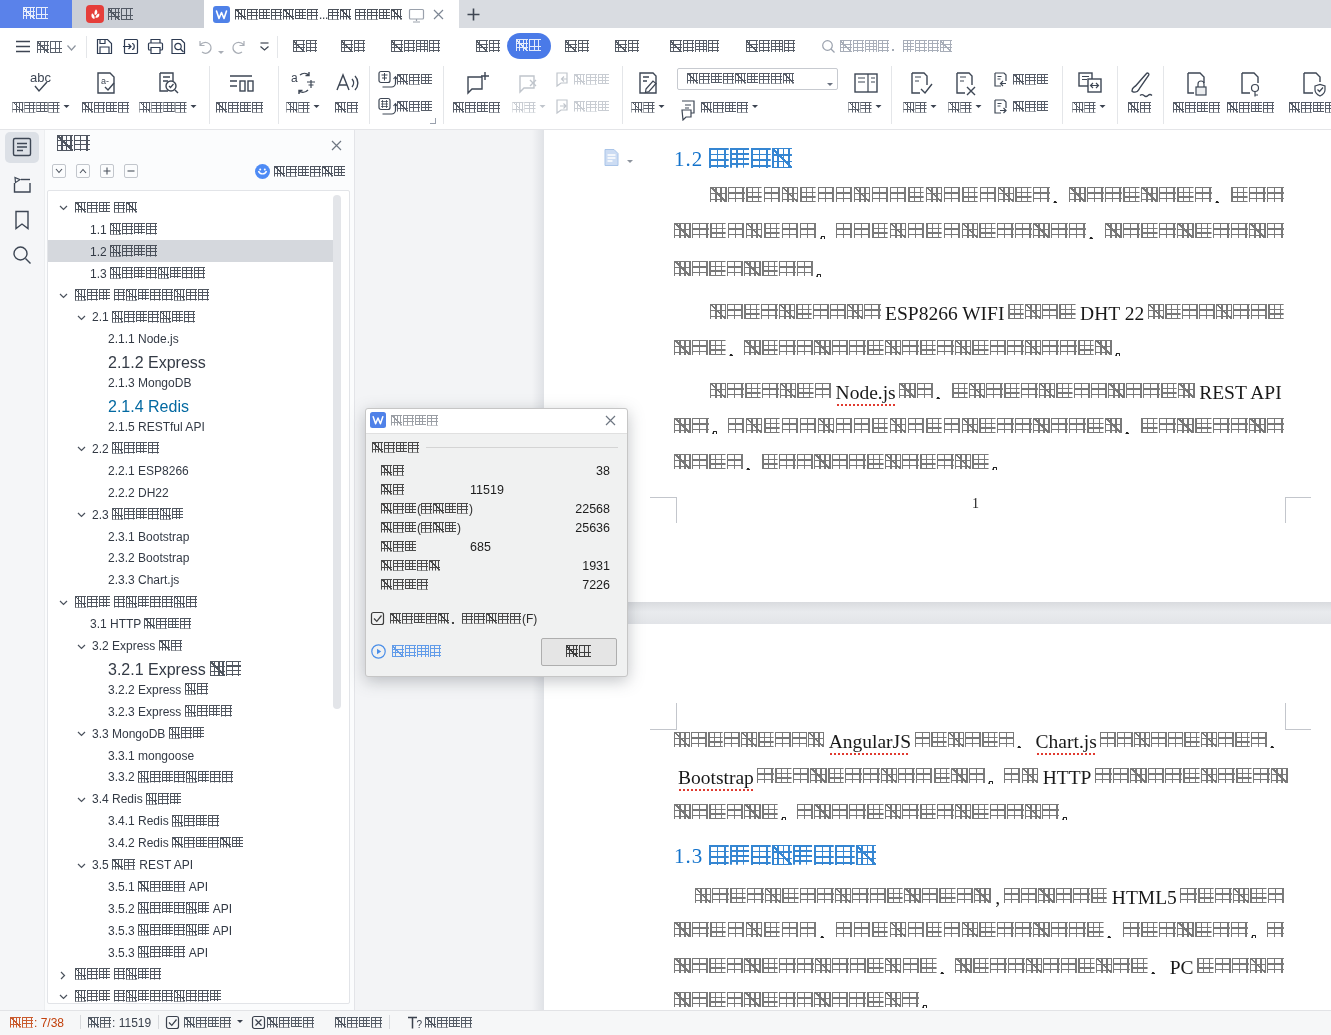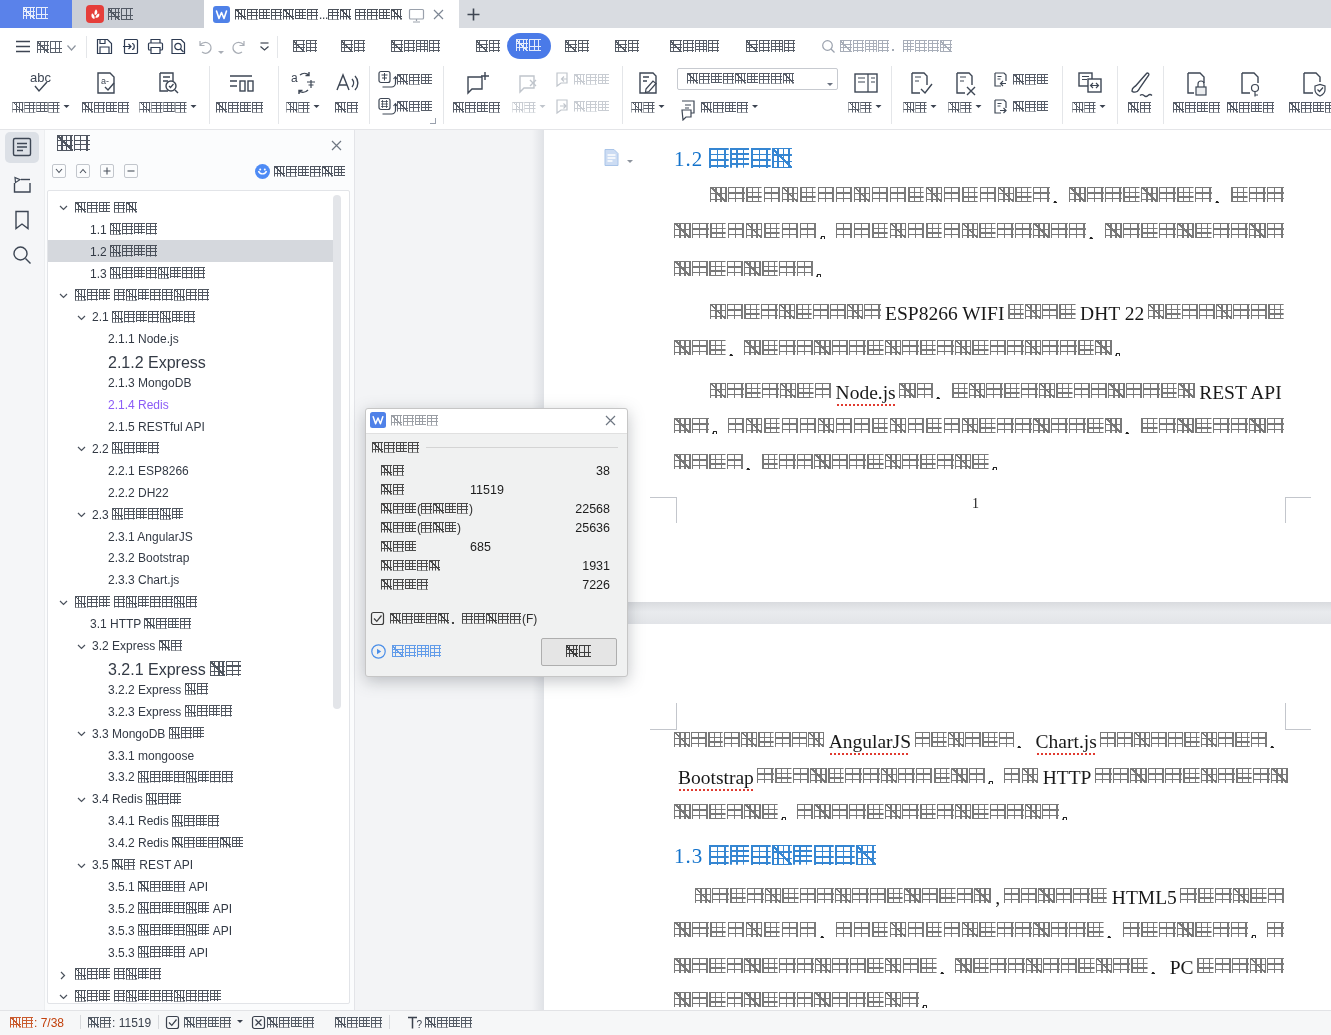--- a/index.html
+++ b/index.html
@@ -793,37 +793,37 @@
 <div class="abs" style="left:75px;top:288.6px;font-size:12px;color:#333a45;white-space:nowrap"><i class="g"></i><i class="g"></i><i class="g"></i> <i class="g"></i><i class="g"></i><i class="g"></i><i class="g"></i><i class="g"></i><i class="g"></i><i class="g"></i><i class="g"></i></div>
 <div class="abs" style="left:77px;top:314.9px">
     <svg class="" width="9" height="6" viewBox="0 0 9 6" fill="none">
       <path d="M1 1 L4.5 4.5 L8 1" stroke="#4a515c" stroke-width="1.2" fill="none"></path>
     </svg>
   </div>
 <div class="abs" style="left:92px;top:310.4px;font-size:12px;color:#333a45;white-space:nowrap">2.1 <i class="g"></i><i class="g"></i><i class="g"></i><i class="g"></i><i class="g"></i><i class="g"></i><i class="g"></i></div>
 <div class="abs" style="left:108px;top:332.3px;font-size:12px;color:#333a45;white-space:nowrap">2.1.1 Node.js</div>
 <div class="abs" style="left:108px;top:354.2px;font-size:16px;color:#333a45;white-space:nowrap">2.1.2 Express</div>
 <div class="abs" style="left:108px;top:376.1px;font-size:12px;color:#333a45;white-space:nowrap">2.1.3 MongoDB</div>
-<div class="abs" style="left:108px;top:398.1px;font-size:12px;color:#8b5cf6;white-space:nowrap">2.1.4 Redis</div>
+<div class="abs" style="left:108px;top:398.1px;font-size:16px;color:#0369a1;white-space:nowrap">2.1.4 Redis</div>
 <div class="abs" style="left:108px;top:419.9px;font-size:12px;color:#333a45;white-space:nowrap">2.1.5 RESTful API</div>
 <div class="abs" style="left:77px;top:446.3px">
     <svg class="" width="9" height="6" viewBox="0 0 9 6" fill="none">
       <path d="M1 1 L4.5 4.5 L8 1" stroke="#4a515c" stroke-width="1.2" fill="none"></path>
     </svg>
   </div>
 <div class="abs" style="left:92px;top:441.8px;font-size:12px;color:#333a45;white-space:nowrap">2.2 <i class="g"></i><i class="g"></i><i class="g"></i><i class="g"></i></div>
 <div class="abs" style="left:108px;top:463.7px;font-size:12px;color:#333a45;white-space:nowrap">2.2.1 ESP8266</div>
 <div class="abs" style="left:108px;top:485.6px;font-size:12px;color:#333a45;white-space:nowrap">2.2.2 DH22</div>
 <div class="abs" style="left:77px;top:512.0px">
     <svg class="" width="9" height="6" viewBox="0 0 9 6" fill="none">
       <path d="M1 1 L4.5 4.5 L8 1" stroke="#4a515c" stroke-width="1.2" fill="none"></path>
     </svg>
   </div>
 <div class="abs" style="left:92px;top:507.5px;font-size:12px;color:#333a45;white-space:nowrap">2.3 <i class="g"></i><i class="g"></i><i class="g"></i><i class="g"></i><i class="g"></i><i class="g"></i></div>
-<div class="abs" style="left:108px;top:529.5px;font-size:12px;color:#333a45;white-space:nowrap">2.3.1 AngularJS</div>
+<div class="abs" style="left:108px;top:529.5px;font-size:12px;color:#333a45;white-space:nowrap">2.3.1 Bootstrap</div>
 <div class="abs" style="left:108px;top:551.4px;font-size:12px;color:#333a45;white-space:nowrap">2.3.2 Bootstrap</div>
 <div class="abs" style="left:108px;top:573.2px;font-size:12px;color:#333a45;white-space:nowrap">2.3.3 Chart.js</div>
 <div class="abs" style="left:59px;top:599.7px">
     <svg class="" width="9" height="6" viewBox="0 0 9 6" fill="none">
       <path d="M1 1 L4.5 4.5 L8 1" stroke="#4a515c" stroke-width="1.2" fill="none"></path>
     </svg>
   </div>
 <div class="abs" style="left:75px;top:595.2px;font-size:12px;color:#333a45;white-space:nowrap"><i class="g"></i><i class="g"></i><i class="g"></i> <i class="g"></i><i class="g"></i><i class="g"></i><i class="g"></i><i class="g"></i><i class="g"></i><i class="g"></i></div>
 <div class="abs" style="left:90px;top:617.0px;font-size:12px;color:#333a45;white-space:nowrap">3.1 HTTP <i class="g"></i><i class="g"></i><i class="g"></i><i class="g"></i></div>
 <div class="abs" style="left:77px;top:643.5px">

